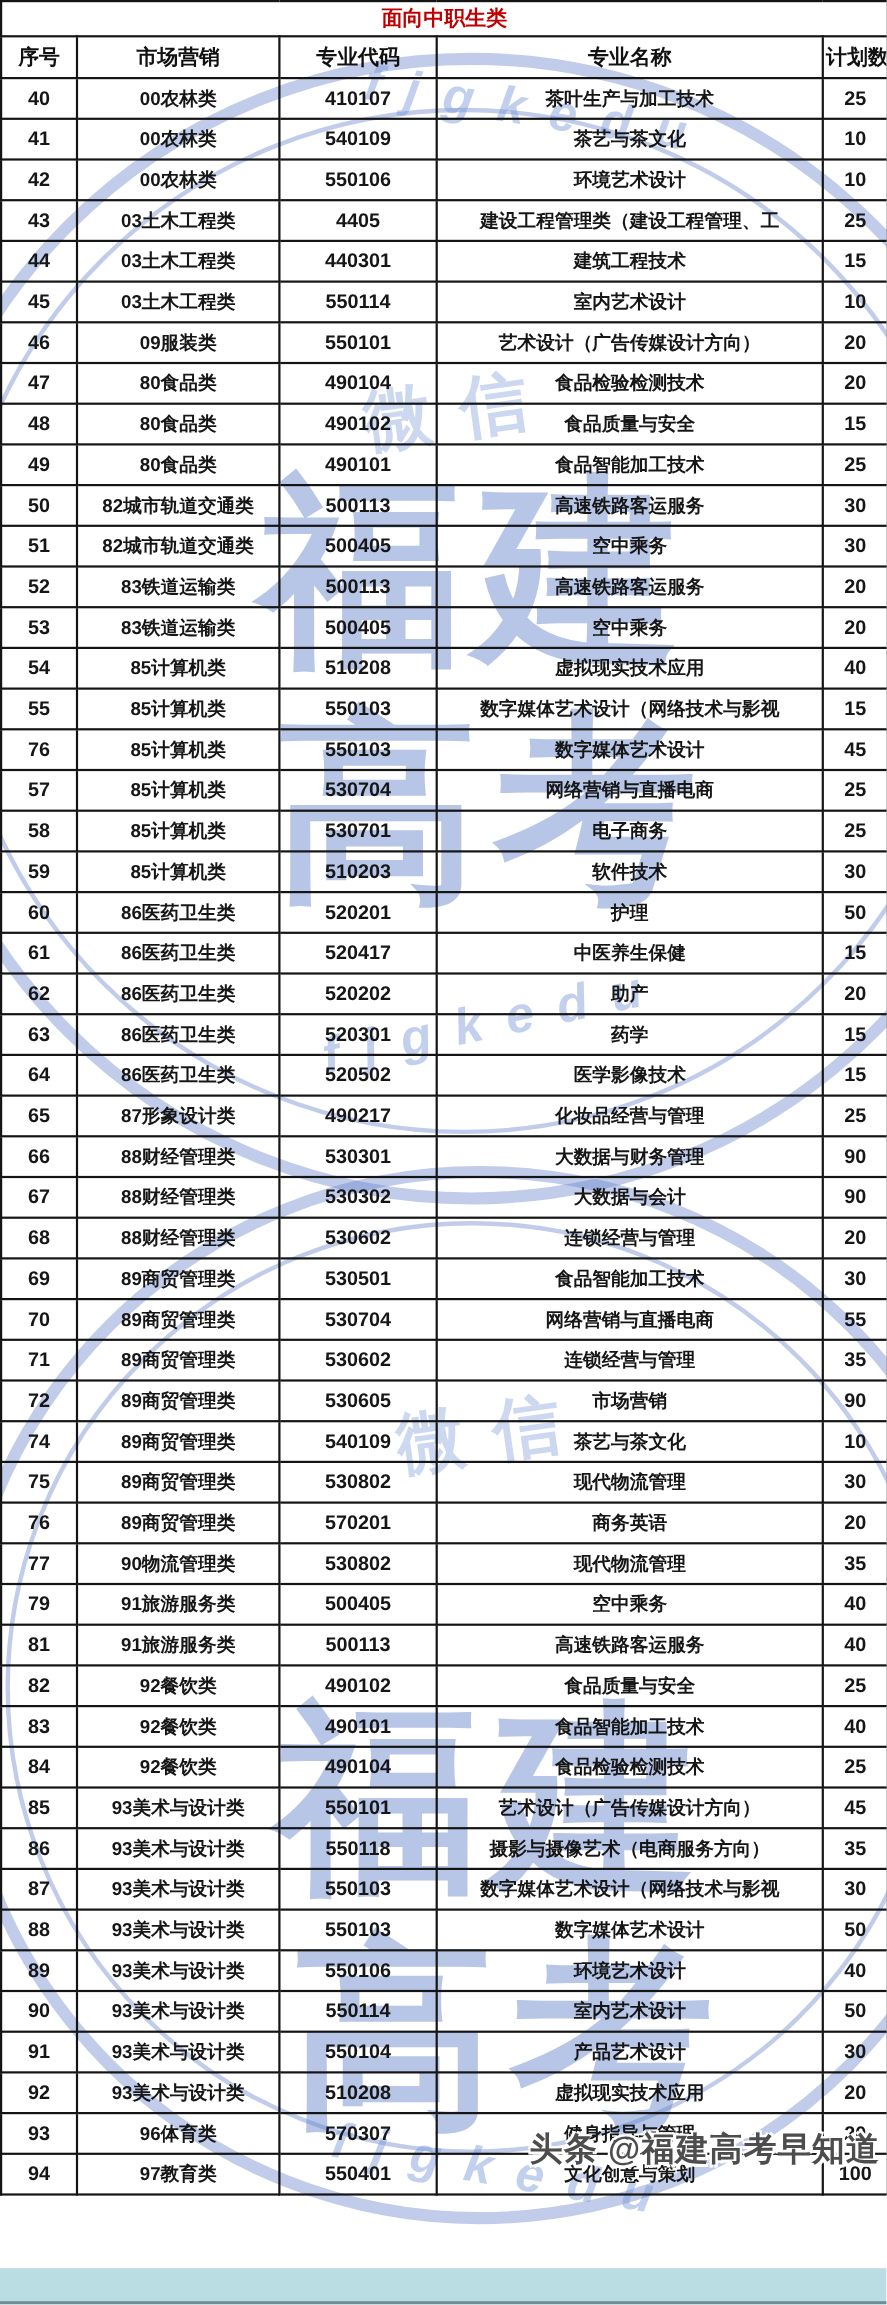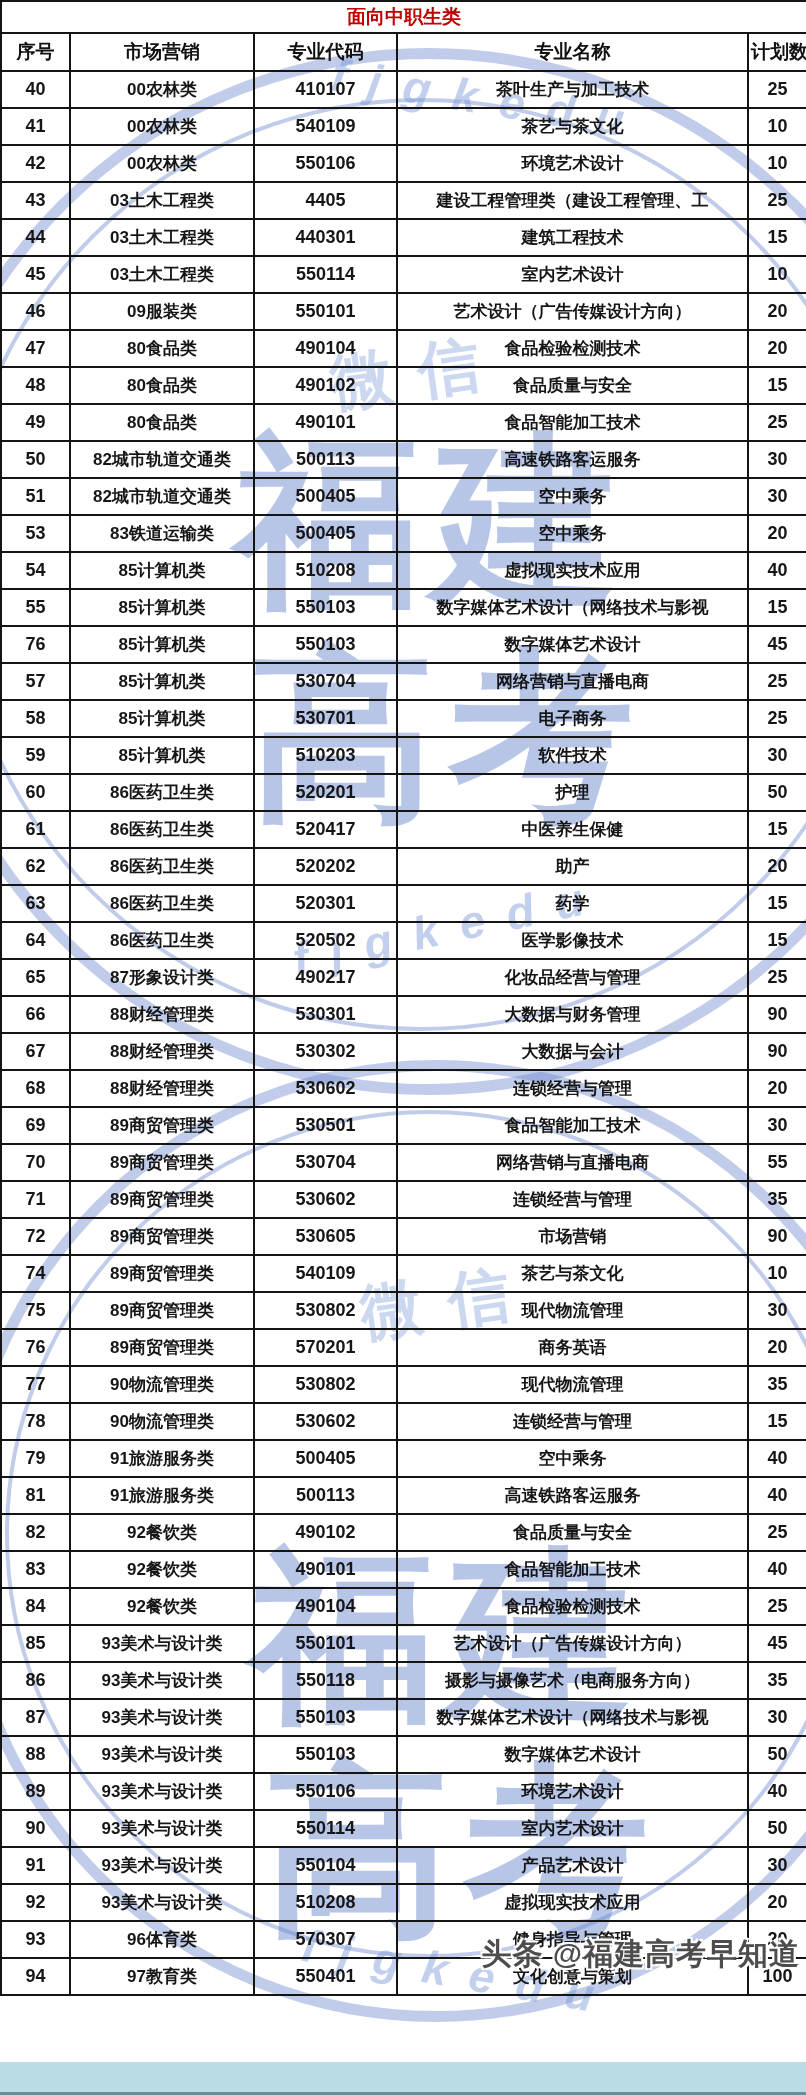--- a/index.html
+++ b/index.html
@@ -180,20 +180,27 @@
         <td class="num">30</td>
       </tr>
       <tr>
         <td class="num">51</td>
         <td>82城市轨道交通类</td>
         <td class="num">500405</td>
         <td>空中乘务</td>
         <td class="num">30</td>
       </tr>
       <tr>
+        <td class="num">52</td>
+        <td>83铁道运输类</td>
+        <td class="num">500113</td>
+        <td>高速铁路客运服务</td>
+        <td class="num">20</td>
+      </tr>
+      <tr>
         <td class="num">53</td>
         <td>83铁道运输类</td>
         <td class="num">500405</td>
         <td>空中乘务</td>
         <td class="num">20</td>
       </tr>
       <tr>
         <td class="num">54</td>
         <td>85计算机类</td>
         <td class="num">510208</td>
@@ -348,27 +355,20 @@
         <td class="num">20</td>
       </tr>
       <tr>
         <td class="num">77</td>
         <td>90物流管理类</td>
         <td class="num">530802</td>
         <td>现代物流管理</td>
         <td class="num">35</td>
       </tr>
       <tr>
-        <td class="num">78</td>
-        <td>90物流管理类</td>
-        <td class="num">530602</td>
-        <td>连锁经营与管理</td>
-        <td class="num">15</td>
-      </tr>
-      <tr>
         <td class="num">79</td>
         <td>91旅游服务类</td>
         <td class="num">500405</td>
         <td>空中乘务</td>
         <td class="num">40</td>
       </tr>
       <tr>
         <td class="num">81</td>
         <td>91旅游服务类</td>
         <td class="num">500113</td>

